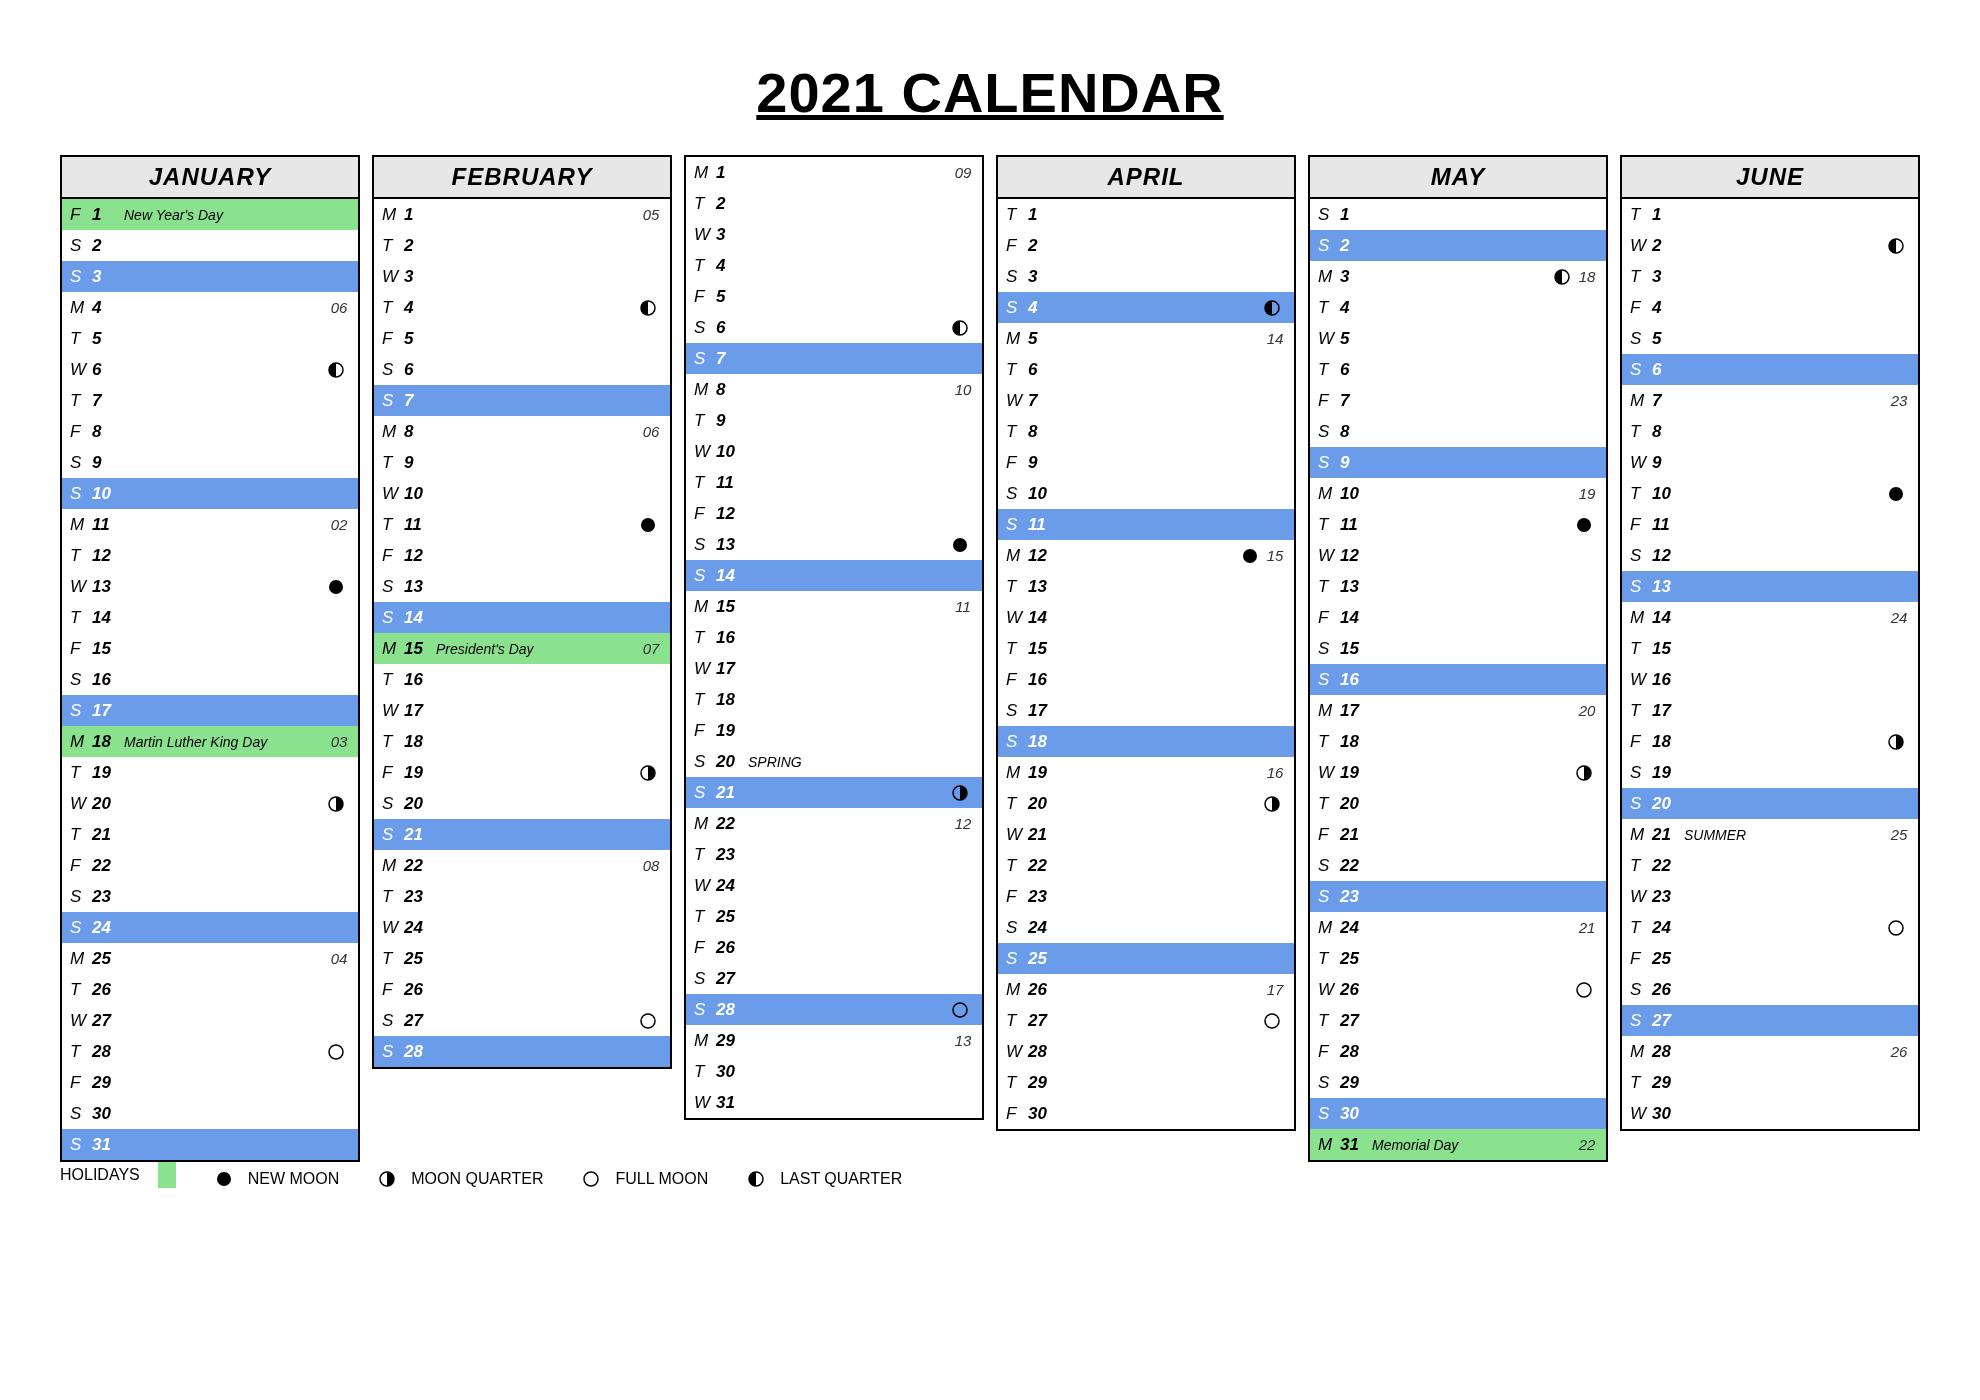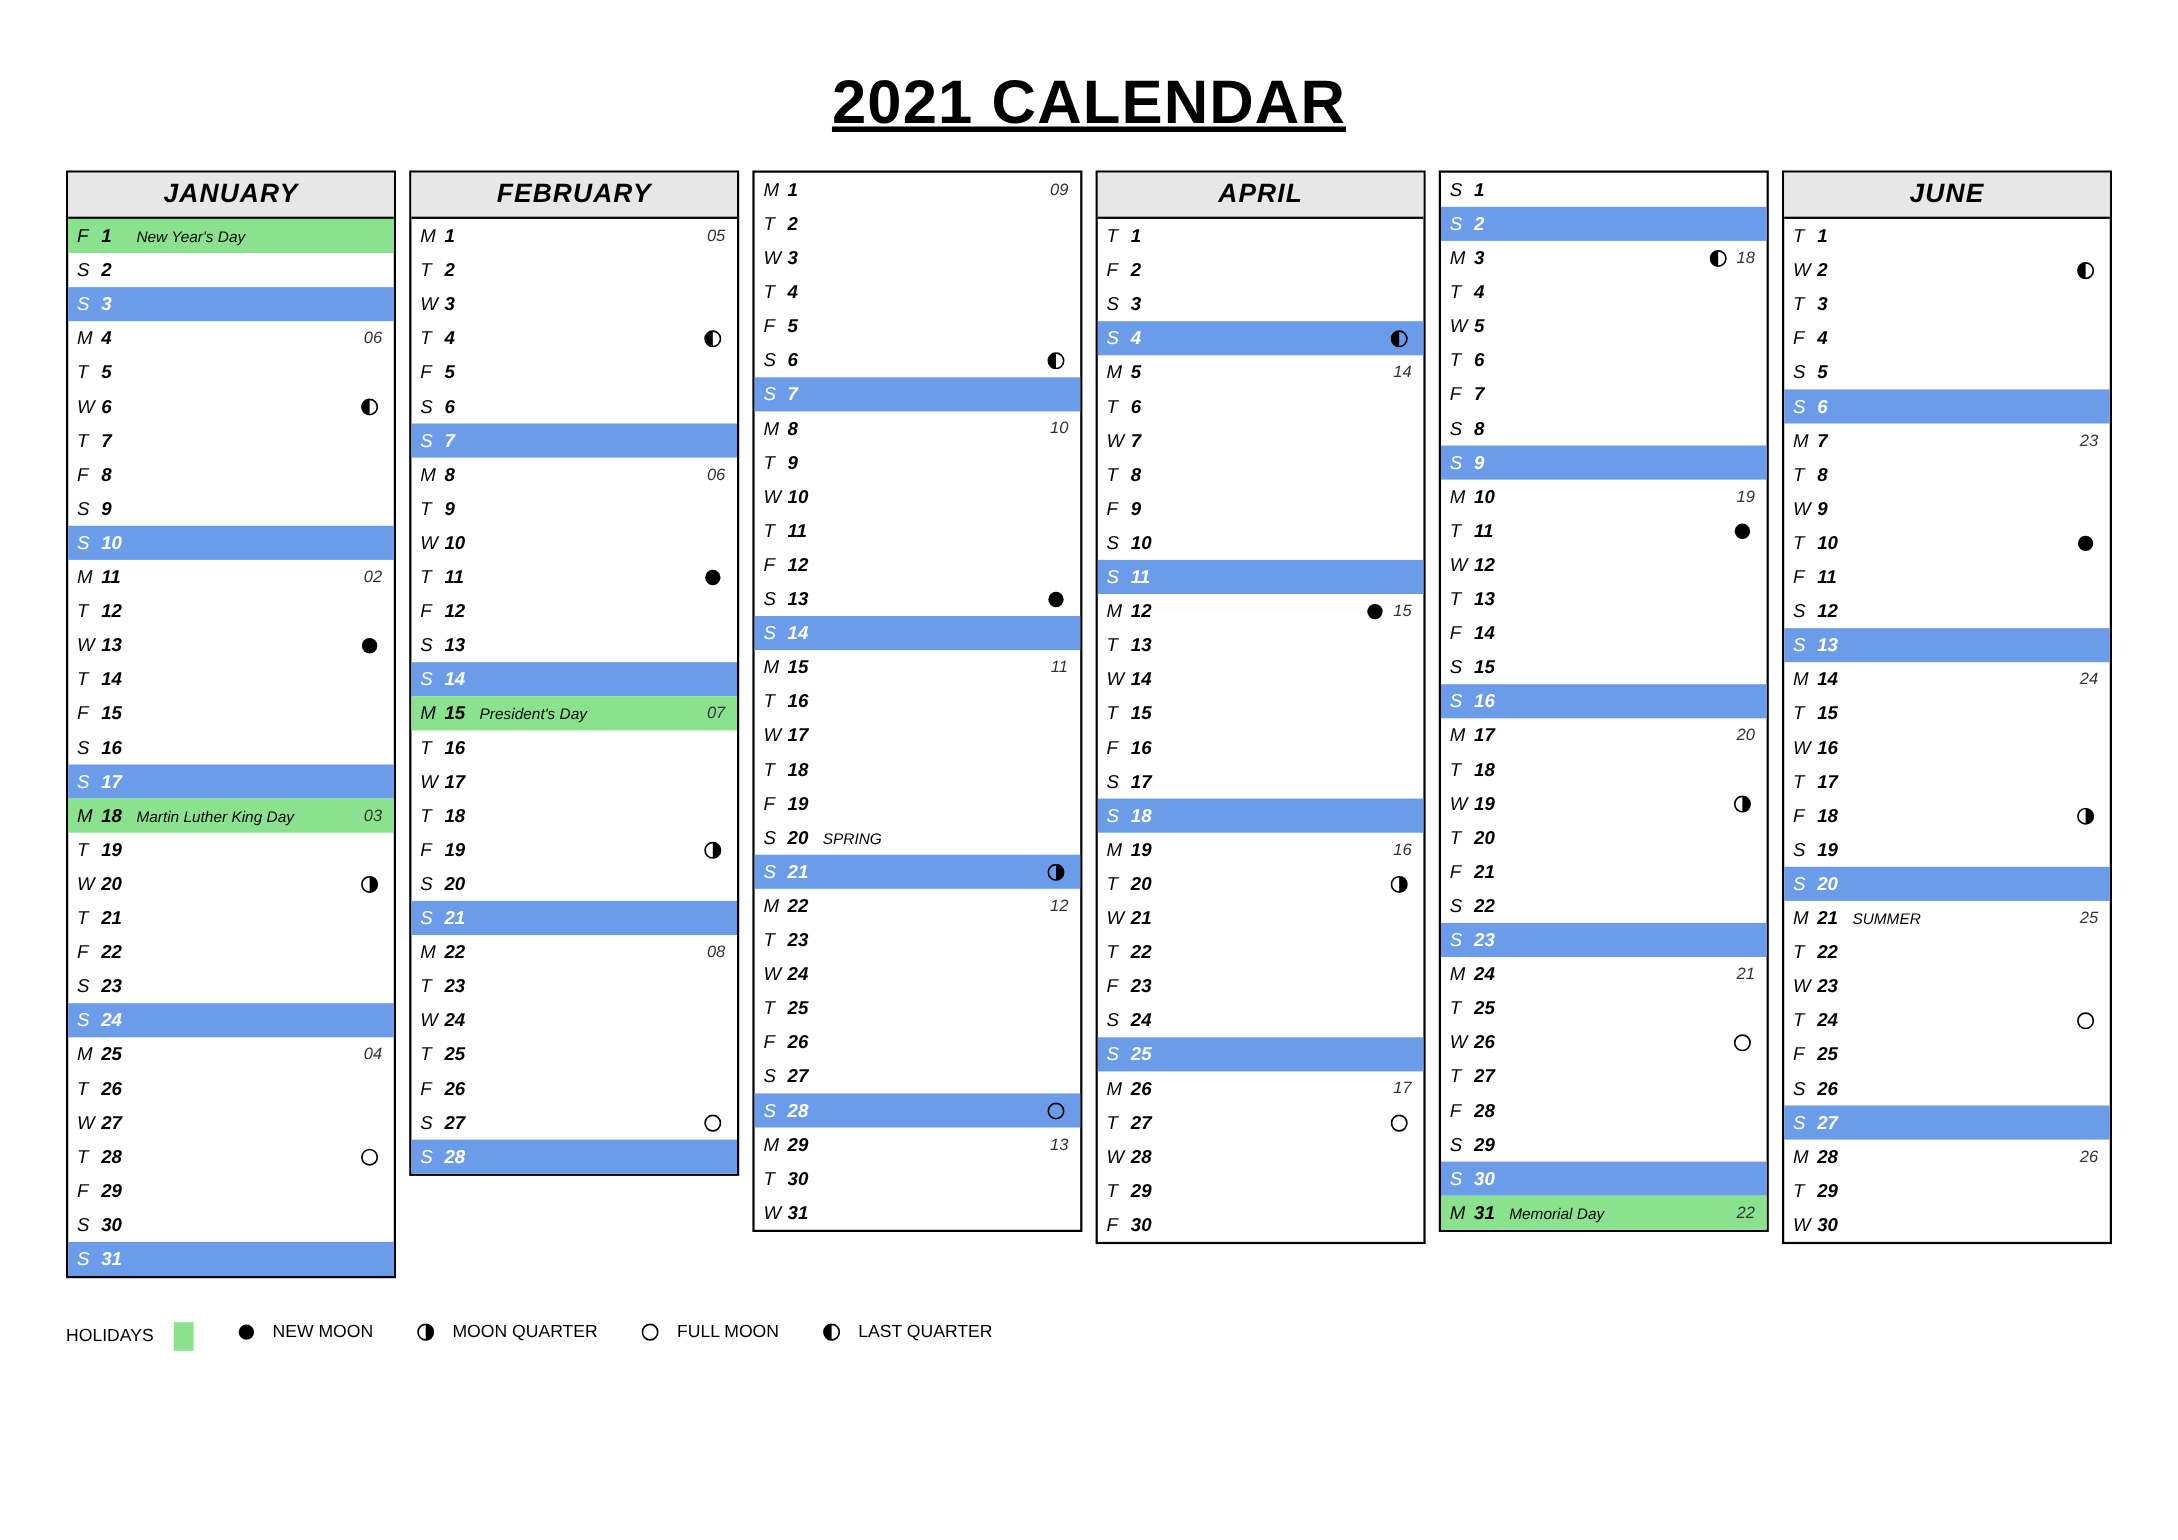--- a/index.html
+++ b/index.html
@@ -52,23 +52,22 @@
   .dnum { width: 28px; font-weight: 700; }
   .label { font-size: 14px; margin-left: 4px; flex: 0 0 auto; }
   .spacer { flex: 1; }
   .moon { width: 16px; height: 16px; margin-right: 6px; display: inline-flex; align-items: center; justify-content: center; }
   .week { font-size: 15px; color: #333; min-width: 22px; text-align: center; }
   .sunday { background: #6b9cea; color: #fff; }
   .sunday .dow, .sunday .dnum { color: #fff; }
   .holiday { background: #8be28e; }
   .legend {
     display: flex;
-    align-items: flex-start;
+    align-items: flex-end;
     gap: 40px;
-    margin-top: 40px;
     font-size: 16px;
     font-weight: 500;
   }
   .legend .swatch {
     width: 18px; height: 26px; background: #8be28e; display: inline-block;
     margin-left: 8px; vertical-align: middle;
   }
   .legend-item { display: flex; align-items: center; gap: 10px; }
   svg.moon-svg { width: 16px; height: 16px; }
 </style>
@@ -792,20 +791,21 @@
         <span class="dnum">29</span>
         <span class="spacer"></span>
       </div>
       <div class="day">
         <span class="dow">F</span>
         <span class="dnum">30</span>
         <span class="spacer"></span>
       </div>
     </div>
     <div class="month">
+      <div class="month-header">MAY</div>
       <div class="day">
         <span class="dow">S</span>
         <span class="dnum">1</span>
         <span class="spacer"></span>
       </div>
       <div class="day sunday">
         <span class="dow">S</span>
         <span class="dnum">2</span>
         <span class="spacer"></span>
       </div>

